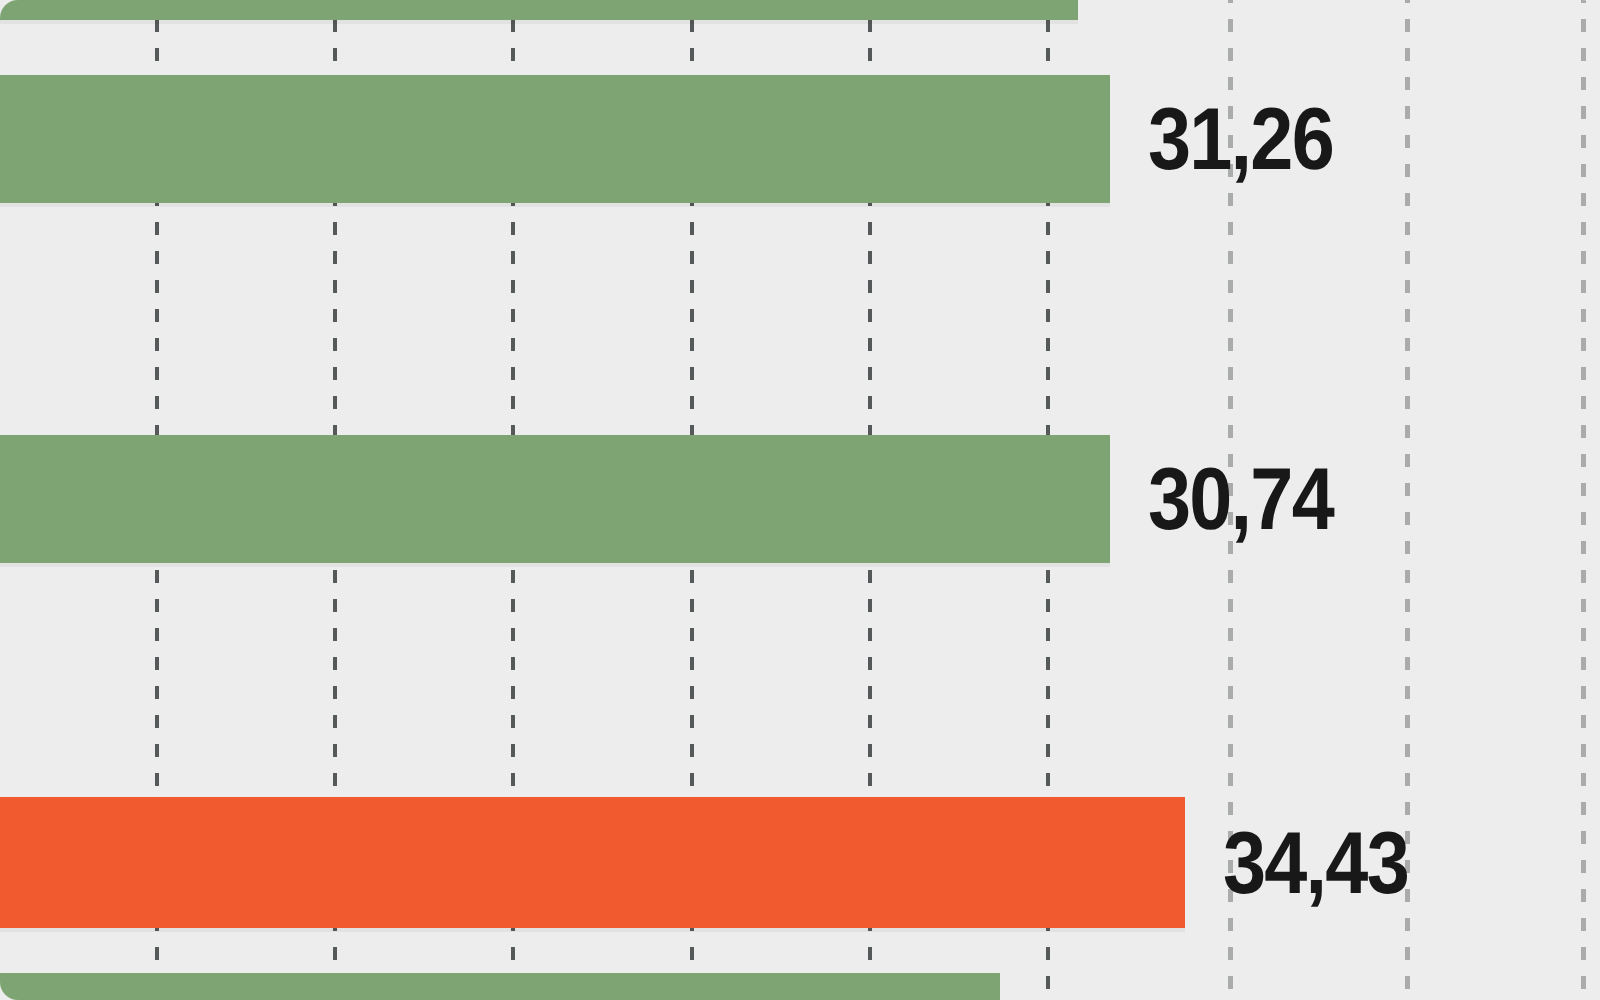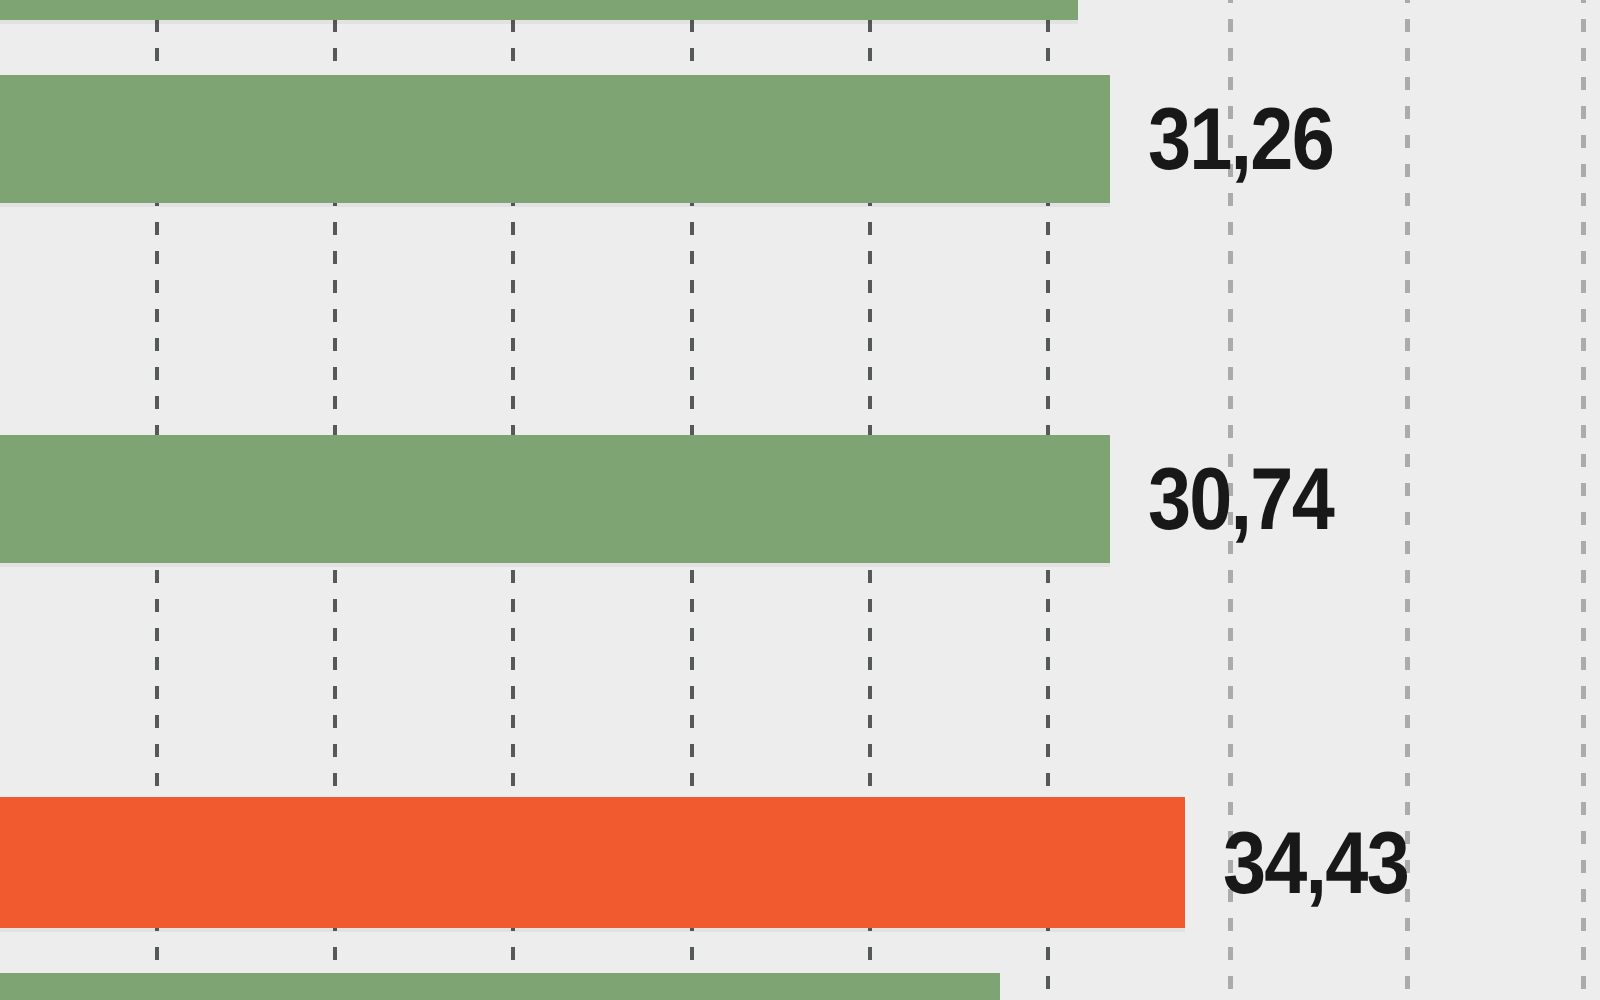--- a/index.html
+++ b/index.html
@@ -9,20 +9,21 @@
   }
   body {
     font-family: "Liberation Sans", "DejaVu Sans", sans-serif;
   }
   #chart-root {
     position: relative;
     width: 1600px;
     height: 1000px;
     background: #ECEDEC;
     overflow: hidden;
+    border-radius: 18px;
   }
   .plot-area {
     position: absolute;
     left: 0;
     top: 0;
     width: 1600px;
     height: 1000px;
   }
   
   .gridline {

